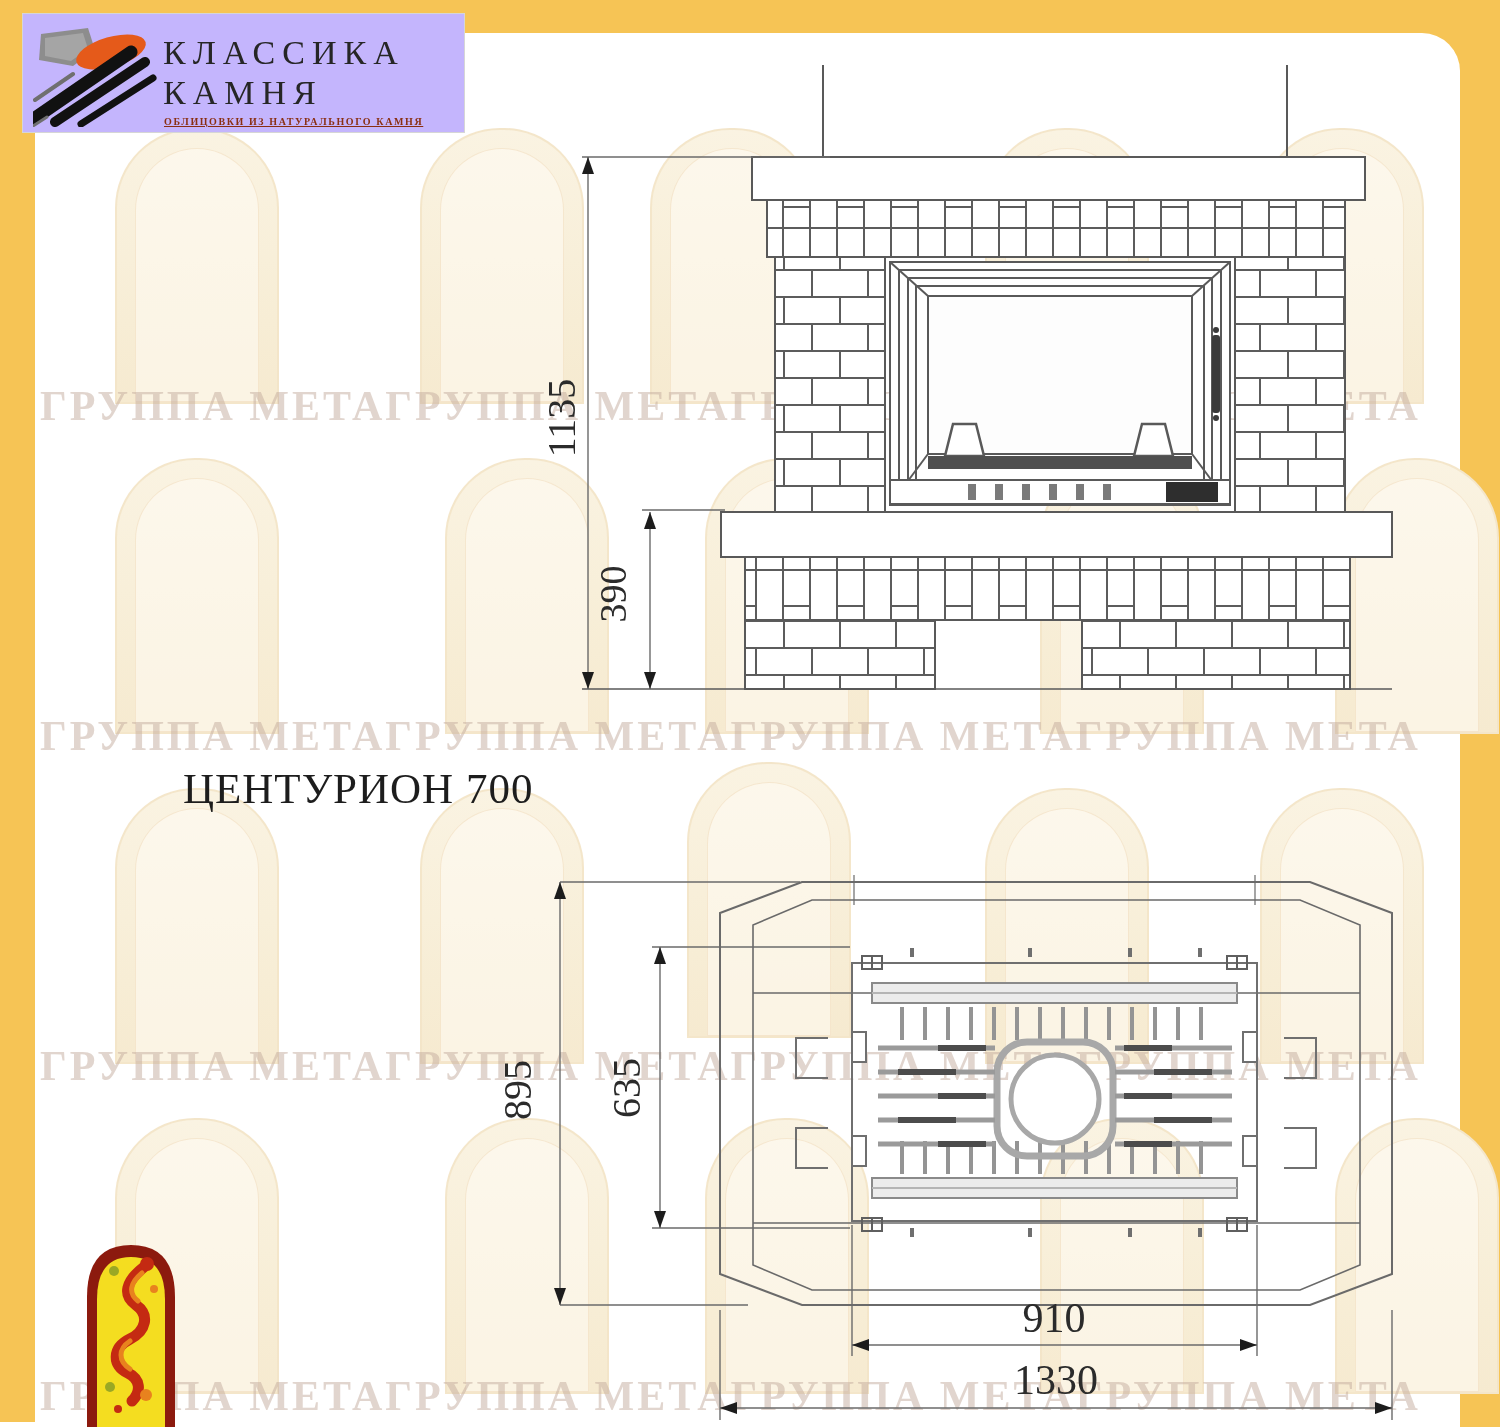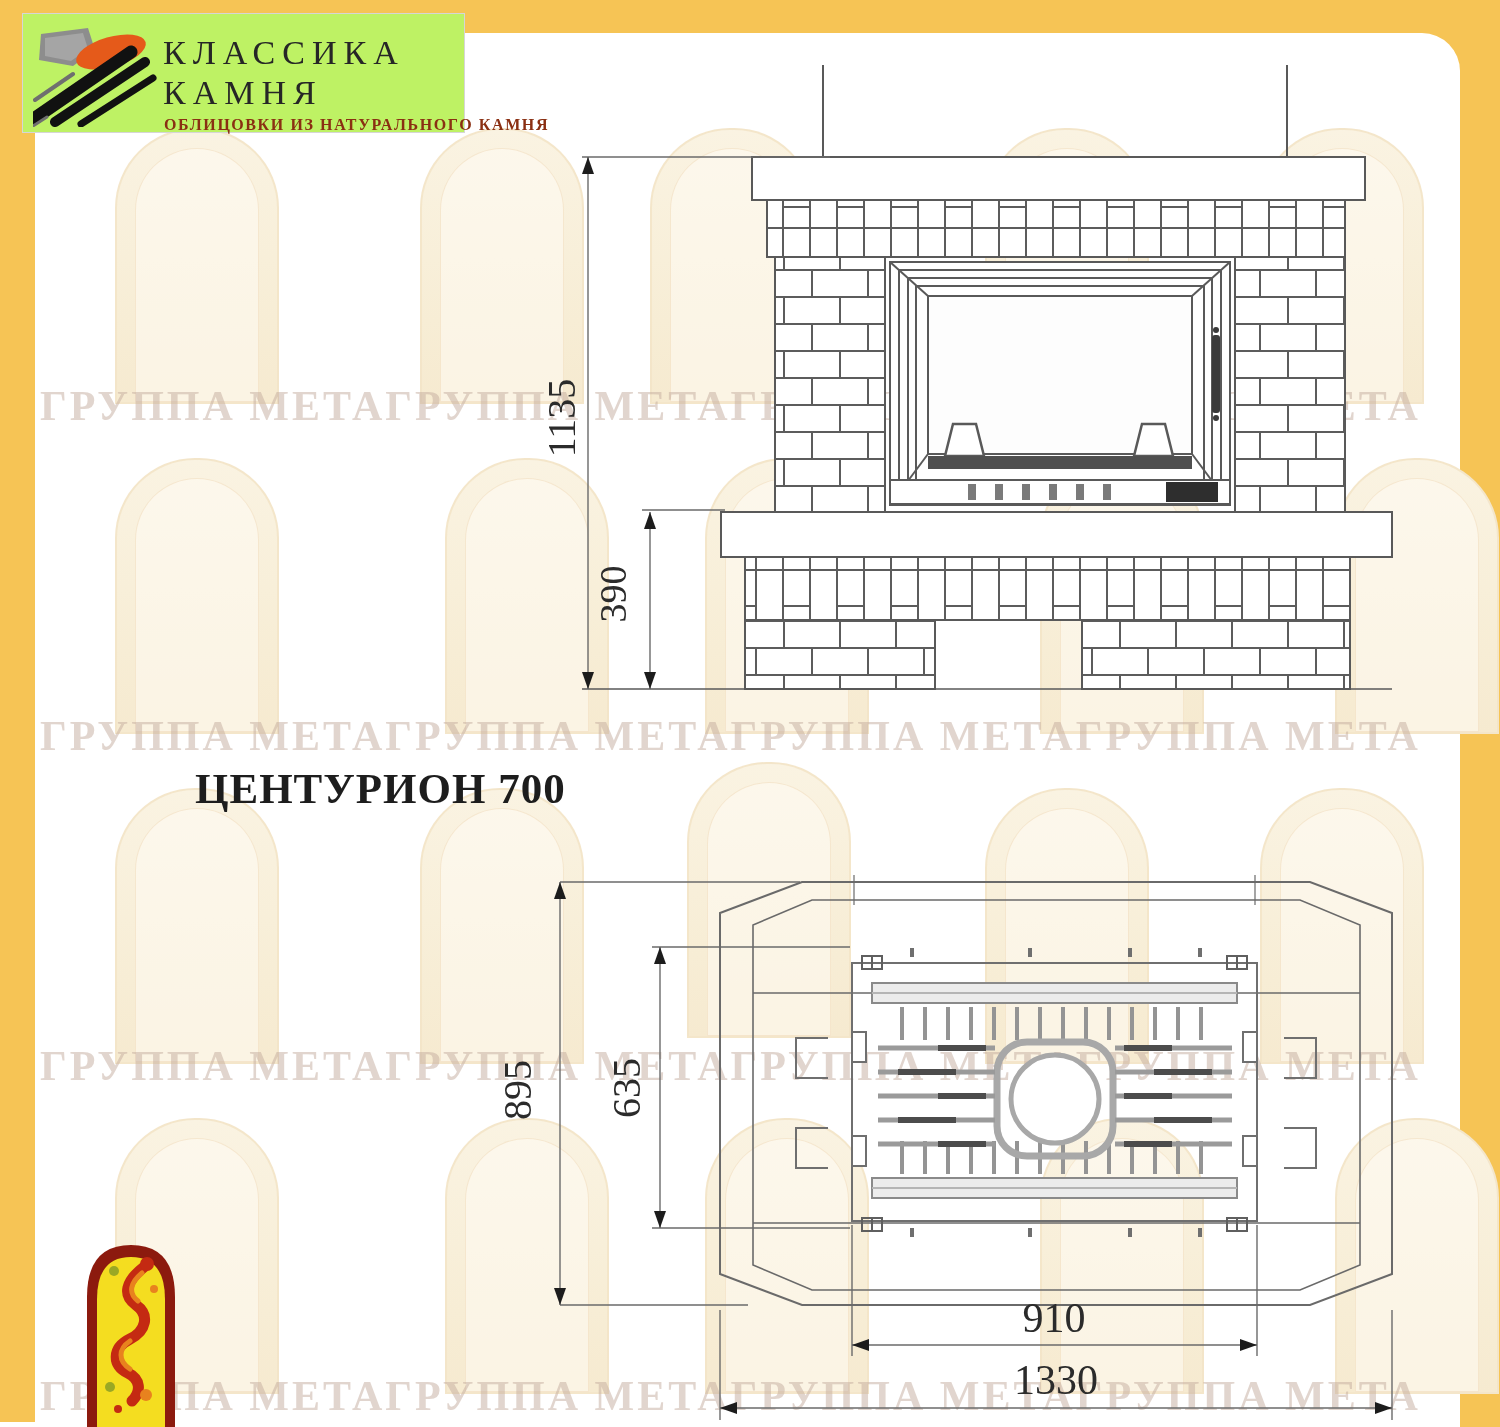--- a/index.html
+++ b/index.html
@@ -34,40 +34,41 @@
   }
   .wm-text{
     position:absolute;left:40px;width:1420px;
     font-size:42px;font-weight:bold;letter-spacing:3px;
     color:rgba(196,172,158,0.5);
     white-space:nowrap;overflow:hidden;
   }
   
   #logo-box{
     position:absolute;left:22px;top:13px;width:443px;height:120px;
-    background:#bef264;border:1px solid #d6d6d6;box-sizing:border-box;
+    background:#c4b5fd;border:1px solid #d6d6d6;box-sizing:border-box;
   }
   #logo-stone{position:absolute;left:10px;top:8px;}
   #logo-line1{
     position:absolute;left:140px;top:22px;
     font-size:34px;letter-spacing:7px;color:#262626;line-height:1;
   }
   #logo-line2{
     position:absolute;left:140px;top:62px;
     font-size:34px;letter-spacing:7px;color:#262626;line-height:1;text-align:center;
   }
   #logo-tagline{
     position:absolute;left:141px;top:102px;
-    font-size:16px;font-weight:bold;letter-spacing:1.6px;color:#8a2f12;
+    font-size:10px;font-weight:bold;letter-spacing:1.6px;color:#8a2f12;
     white-space:nowrap;
+    text-decoration:underline;
   }
   
   #product-title{
-    position:absolute;left:195px;top:764px;
-    font-size:43px;font-weight:bold;color:#1d1d1d;letter-spacing:1px;
+    position:absolute;left:183px;top:764px;
+    font-size:43px;font-weight:normal;color:#1d1d1d;letter-spacing:1px;
   }
   
   #drawing{
     position:absolute;left:0;top:0;width:1500px;height:1427px;
   }
   
   #brand-emblem{position:absolute;left:84px;top:1237px;}
 </style>
 </head>
 <body>

